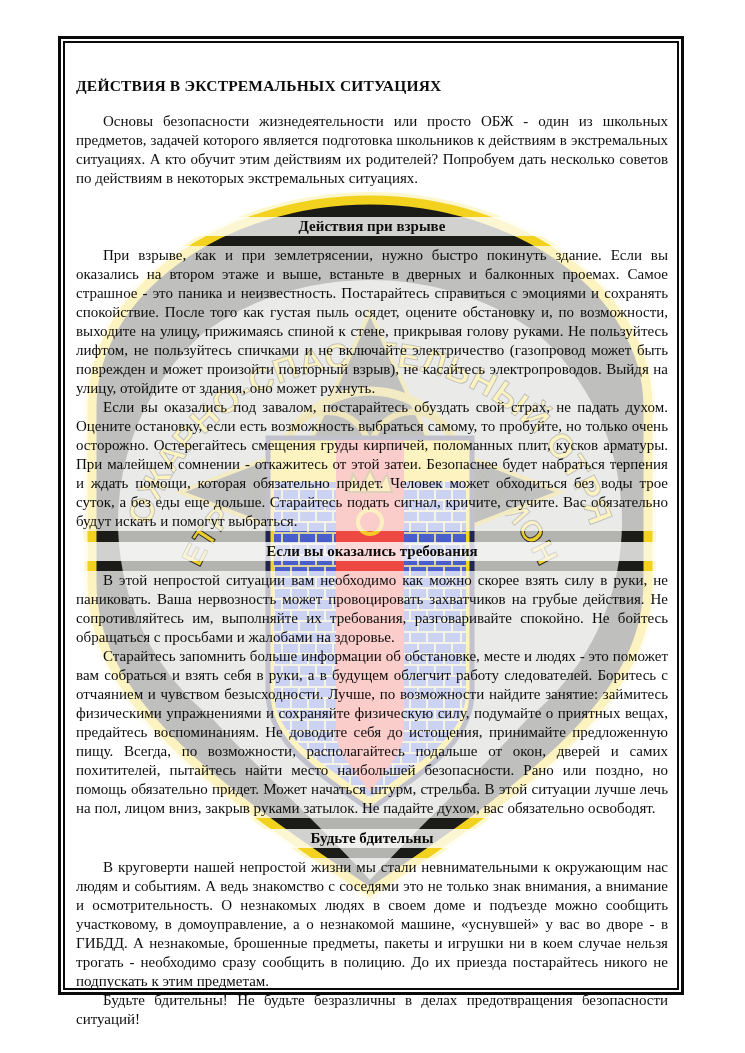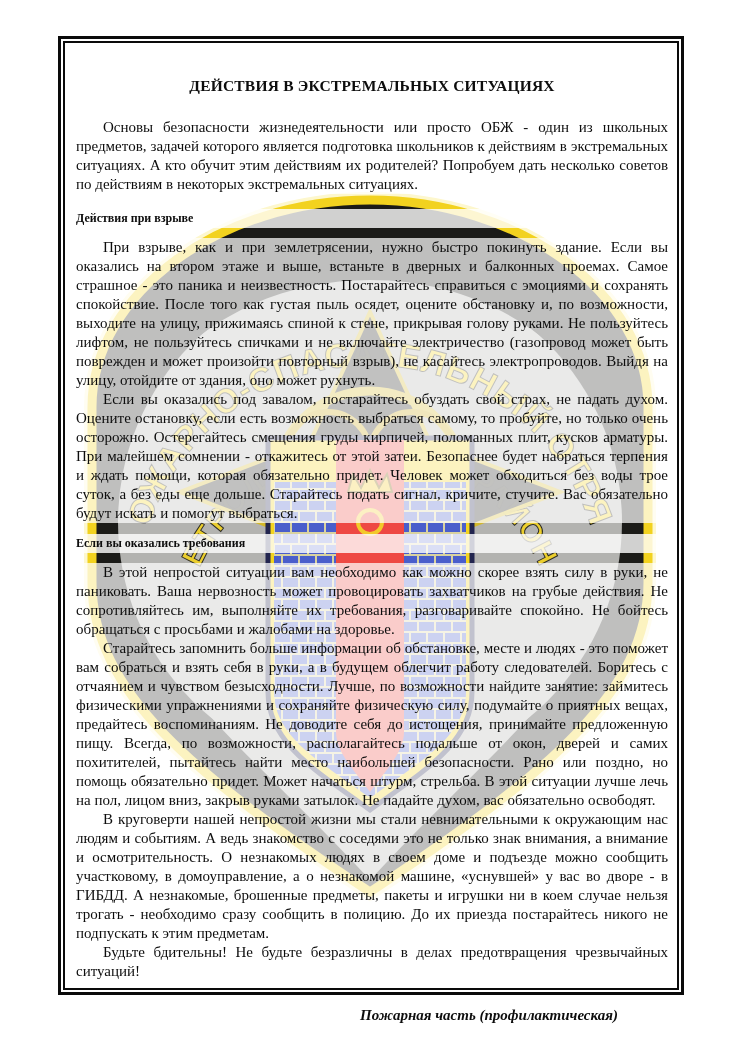--- a/index.html
+++ b/index.html
@@ -25,31 +25,31 @@
     z-index:0;
   }
 
   
   .content {
     position:absolute; left:76px; top:58px; width:592px; z-index:2;
     font-size:15px; line-height:19px; color:#0d0d0d;
     text-align:justify;
   }
   .doc-title {
-    font-size:15.5px; font-weight:bold; text-align:center;
-    margin:18px 0 23px 0; letter-spacing:0.2px;
+    font-size:15.5px; font-weight:bold; text-align:left;
+    margin:18px 0 17px 0; letter-spacing:0.2px;
     background:rgba(255,255,255,0.8);
   }
   .para {
     margin:0; text-indent:27px;
     background:rgba(255,255,255,0.72);
   }
-  .intro { margin-bottom:15px; }
+  .intro { margin-bottom:29px; }
   .section-heading {
-    font-size:12px; font-weight:bold; text-align:left;
+    font-size:15px; font-weight:bold; text-align:center;
     margin:11px 0 10px 0;
     background:rgba(255,255,255,0.8);
   }
   .signature {
     margin-top:25px; margin-left:284px;
     font-weight:bold; font-style:italic; text-align:left;
     background:rgba(255,255,255,0.65);
   }
   .signature div { white-space:nowrap; }
 </style>
@@ -115,22 +115,23 @@
     <p class="para intro">Основы безопасности жизнедеятельности или просто ОБЖ - один из школьных предметов, задачей которого является подготовка школьников к действиям в экстремальных ситуациях. А кто обучит этим действиям их родителей? Попробуем дать несколько советов по действиям в некоторых экстремальных ситуациях.</p>
 
     <div class="section-heading">Действия при взрыве</div>
     <p class="para">При взрыве, как и при землетрясении, нужно быстро покинуть здание. Если вы оказались на втором этаже и выше, встаньте в дверных и балконных проемах. Самое страшное - это паника и неизвестность. Постарайтесь справиться с эмоциями и сохранять спокойствие. После того как густая пыль осядет, оцените обстановку и, по возможности, выходите на улицу, прижимаясь спиной к стене, прикрывая голову руками. Не пользуйтесь лифтом, не пользуйтесь спичками и не включайте электричество (газопровод может быть поврежден и может произойти повторный взрыв), не касайтесь электропроводов. Выйдя на улицу, отойдите от здания, оно может рухнуть.</p>
     <p class="para">Если вы оказались под завалом, постарайтесь обуздать свой страх, не падать духом. Оцените остановку, если есть возможность выбраться самому, то пробуйте, но только очень осторожно. Остерегайтесь смещения груды кирпичей, поломанных плит, кусков арматуры. При малейшем сомнении - откажитесь от этой затеи. Безопаснее будет набраться терпения и ждать помощи, которая обязательно придет. Человек может обходиться без воды трое суток, а без еды еще дольше. Старайтесь подать сигнал, кричите, стучите. Вас обязательно будут искать и помогут выбраться.</p>
 
     <div class="section-heading">Если вы оказались требования</div>
     <p class="para">В этой непростой ситуации вам необходимо как можно скорее взять силу в руки, не паниковать. Ваша нервозность может провоцировать захватчиков на грубые действия. Не сопротивляйтесь им, выполняйте их требования, разговаривайте спокойно. Не бойтесь обращаться с просьбами и жалобами на здоровье.</p>
     <p class="para">Старайтесь запомнить больше информации об обстановке, месте и людях - это поможет вам собраться и взять себя в руки, а в будущем облегчит работу следователей. Боритесь с отчаянием и чувством безысходности. Лучше, по возможности найдите занятие: займитесь физическими упражнениями и сохраняйте физическую силу, подумайте о приятных вещах, предайтесь воспоминаниям. Не доводите себя до истощения, принимайте предложенную пищу. Всегда, по возможности, располагайтесь подальше от окон, дверей и самих похитителей, пытайтесь найти место наибольшей безопасности. Рано или поздно, но помощь обязательно придет. Может начаться штурм, стрельба. В этой ситуации лучше лечь на пол, лицом вниз, закрыв руками затылок. Не падайте духом, вас обязательно освободят.</p>
 
+    <div class="section-heading">Будьте бдительны</div>
     <p class="para">В круговерти нашей непростой жизни мы стали невнимательными к окружающим нас людям и событиям. А ведь знакомство с соседями это не только знак внимания, а внимание и осмотрительность. О незнакомых людях в своем доме и подъезде можно сообщить участковому, в домоуправление, а о незнакомой машине, «уснувшей» у вас во дворе - в ГИБДД. А незнакомые, брошенные предметы, пакеты и игрушки ни в коем случае нельзя трогать - необходимо сразу сообщить в полицию. До их приезда постарайтесь никого не подпускать к этим предметам.</p>
-    <p class="para">Будьте бдительны! Не будьте безразличны в делах предотвращения чрезвычайных ситуаций!</p>
+    <p class="para">Будьте бдительны! Не будьте безразличны в делах предотвращения безопасности ситуаций!</p>
 
     <div class="signature">
       <div>Пожарная часть (профилактическая)</div>
 
     </div>
 
   </div>
 </div>
 
 </body></html>

